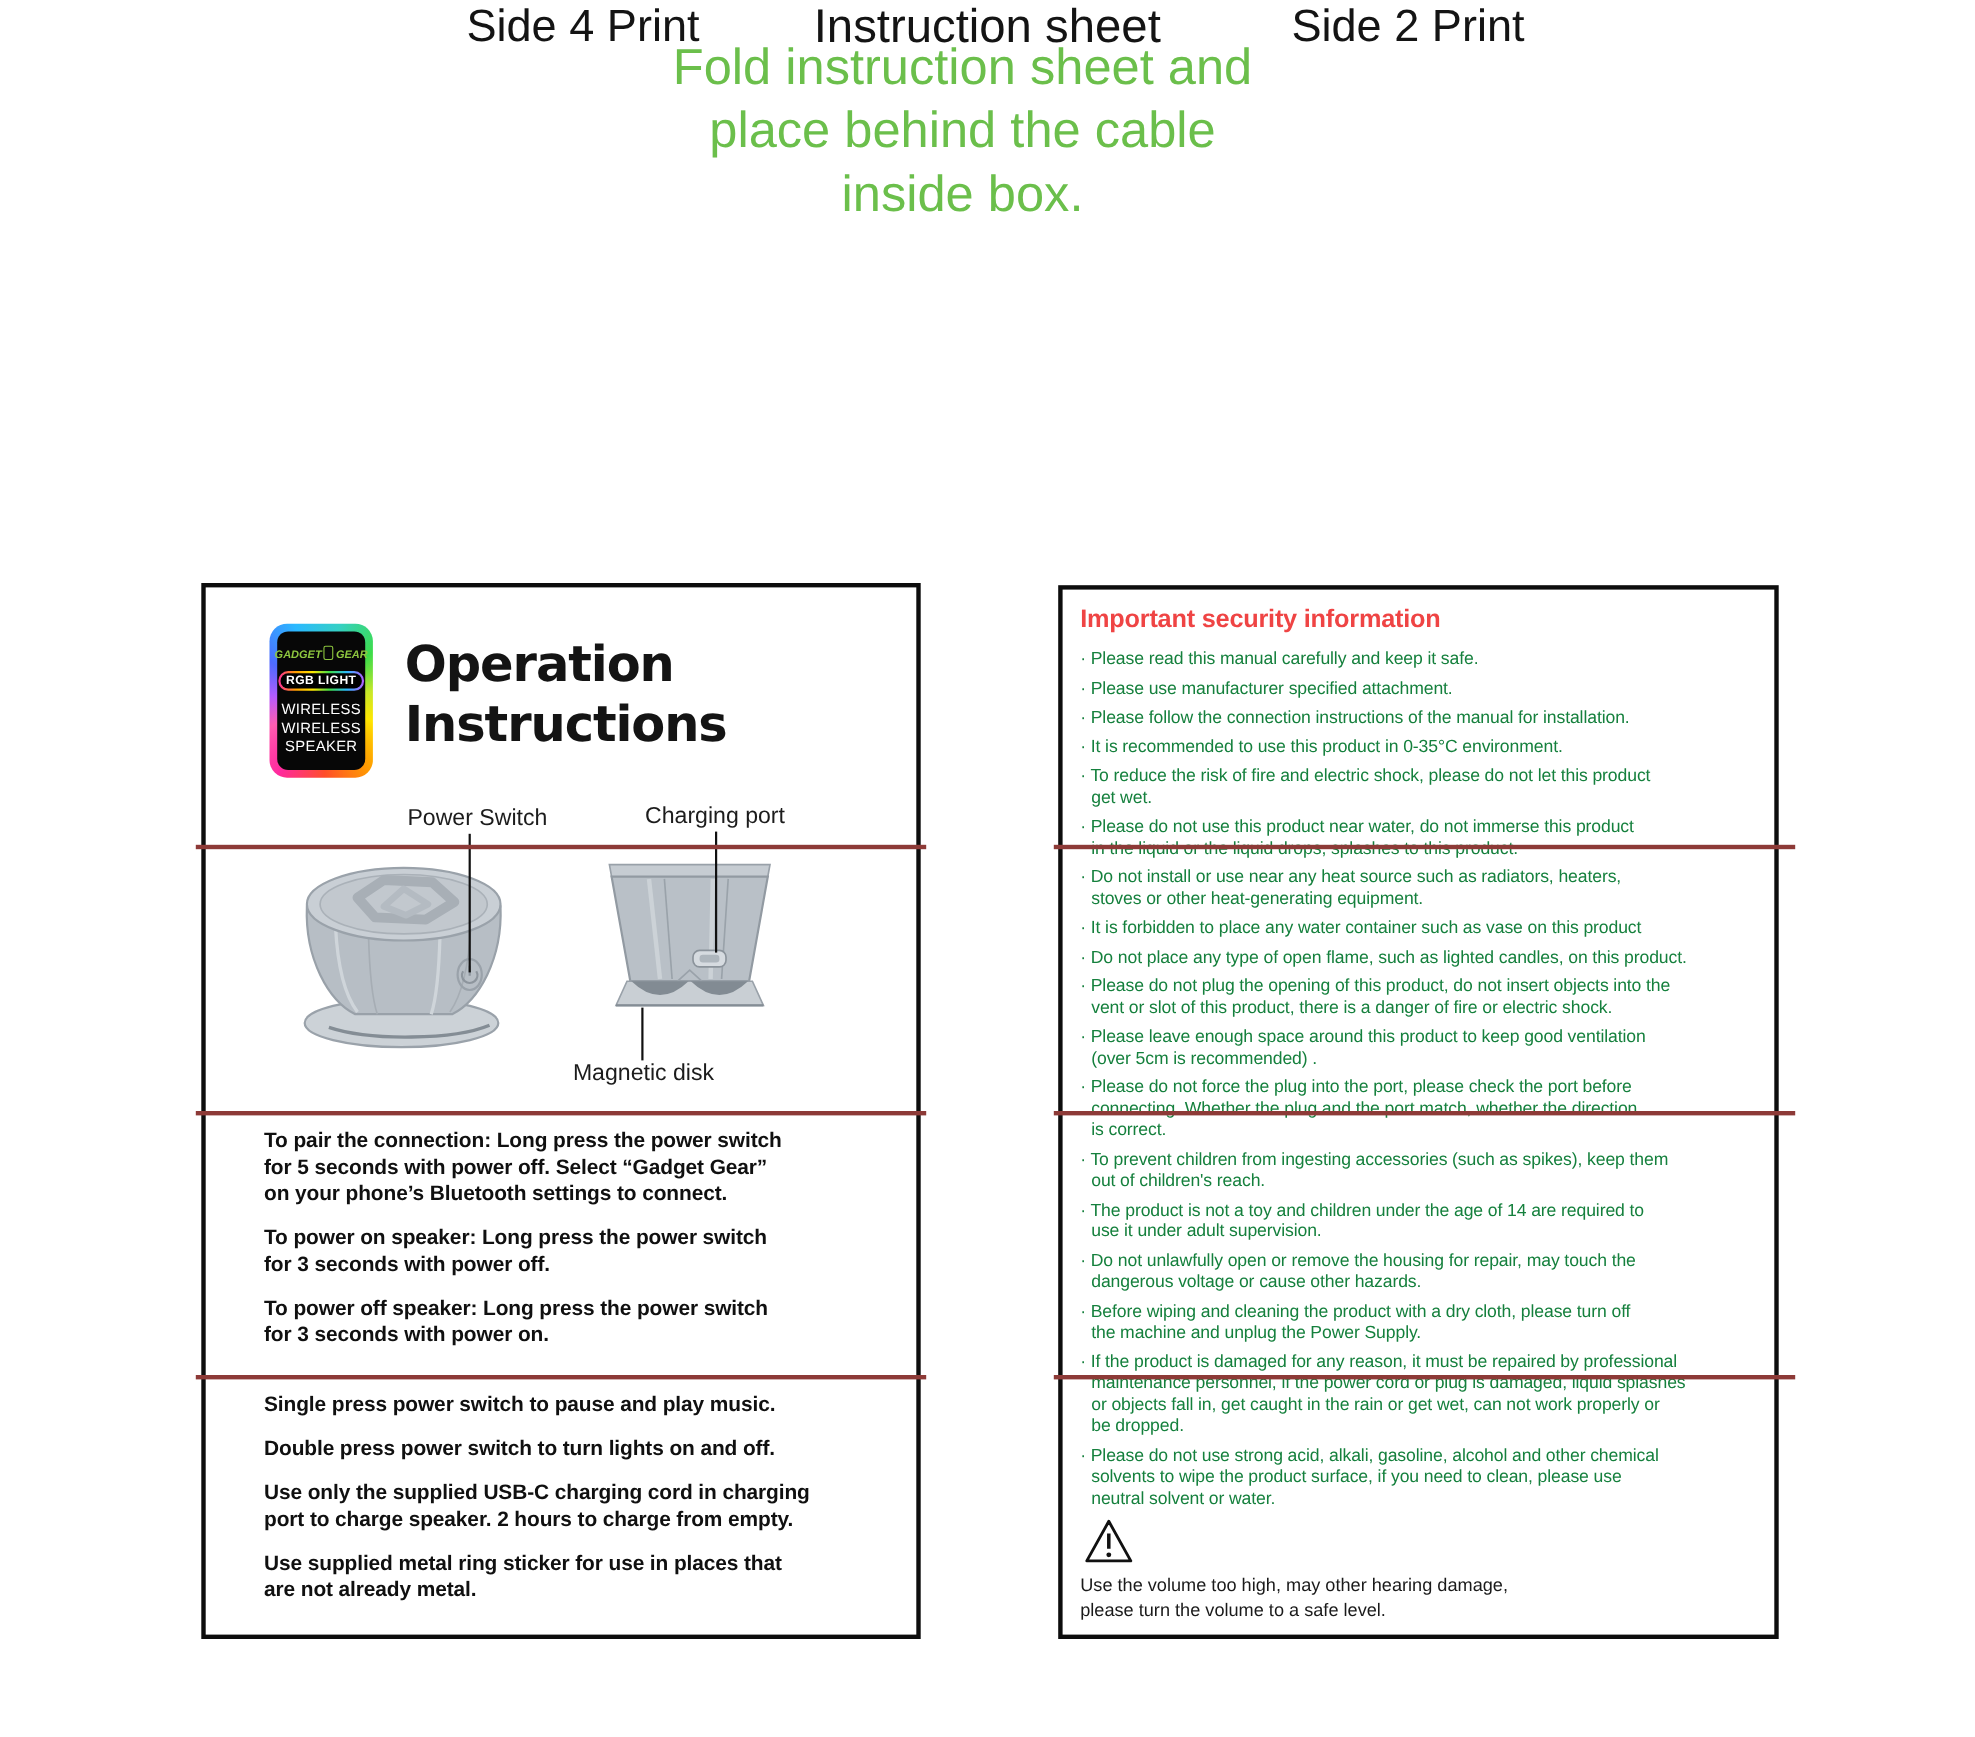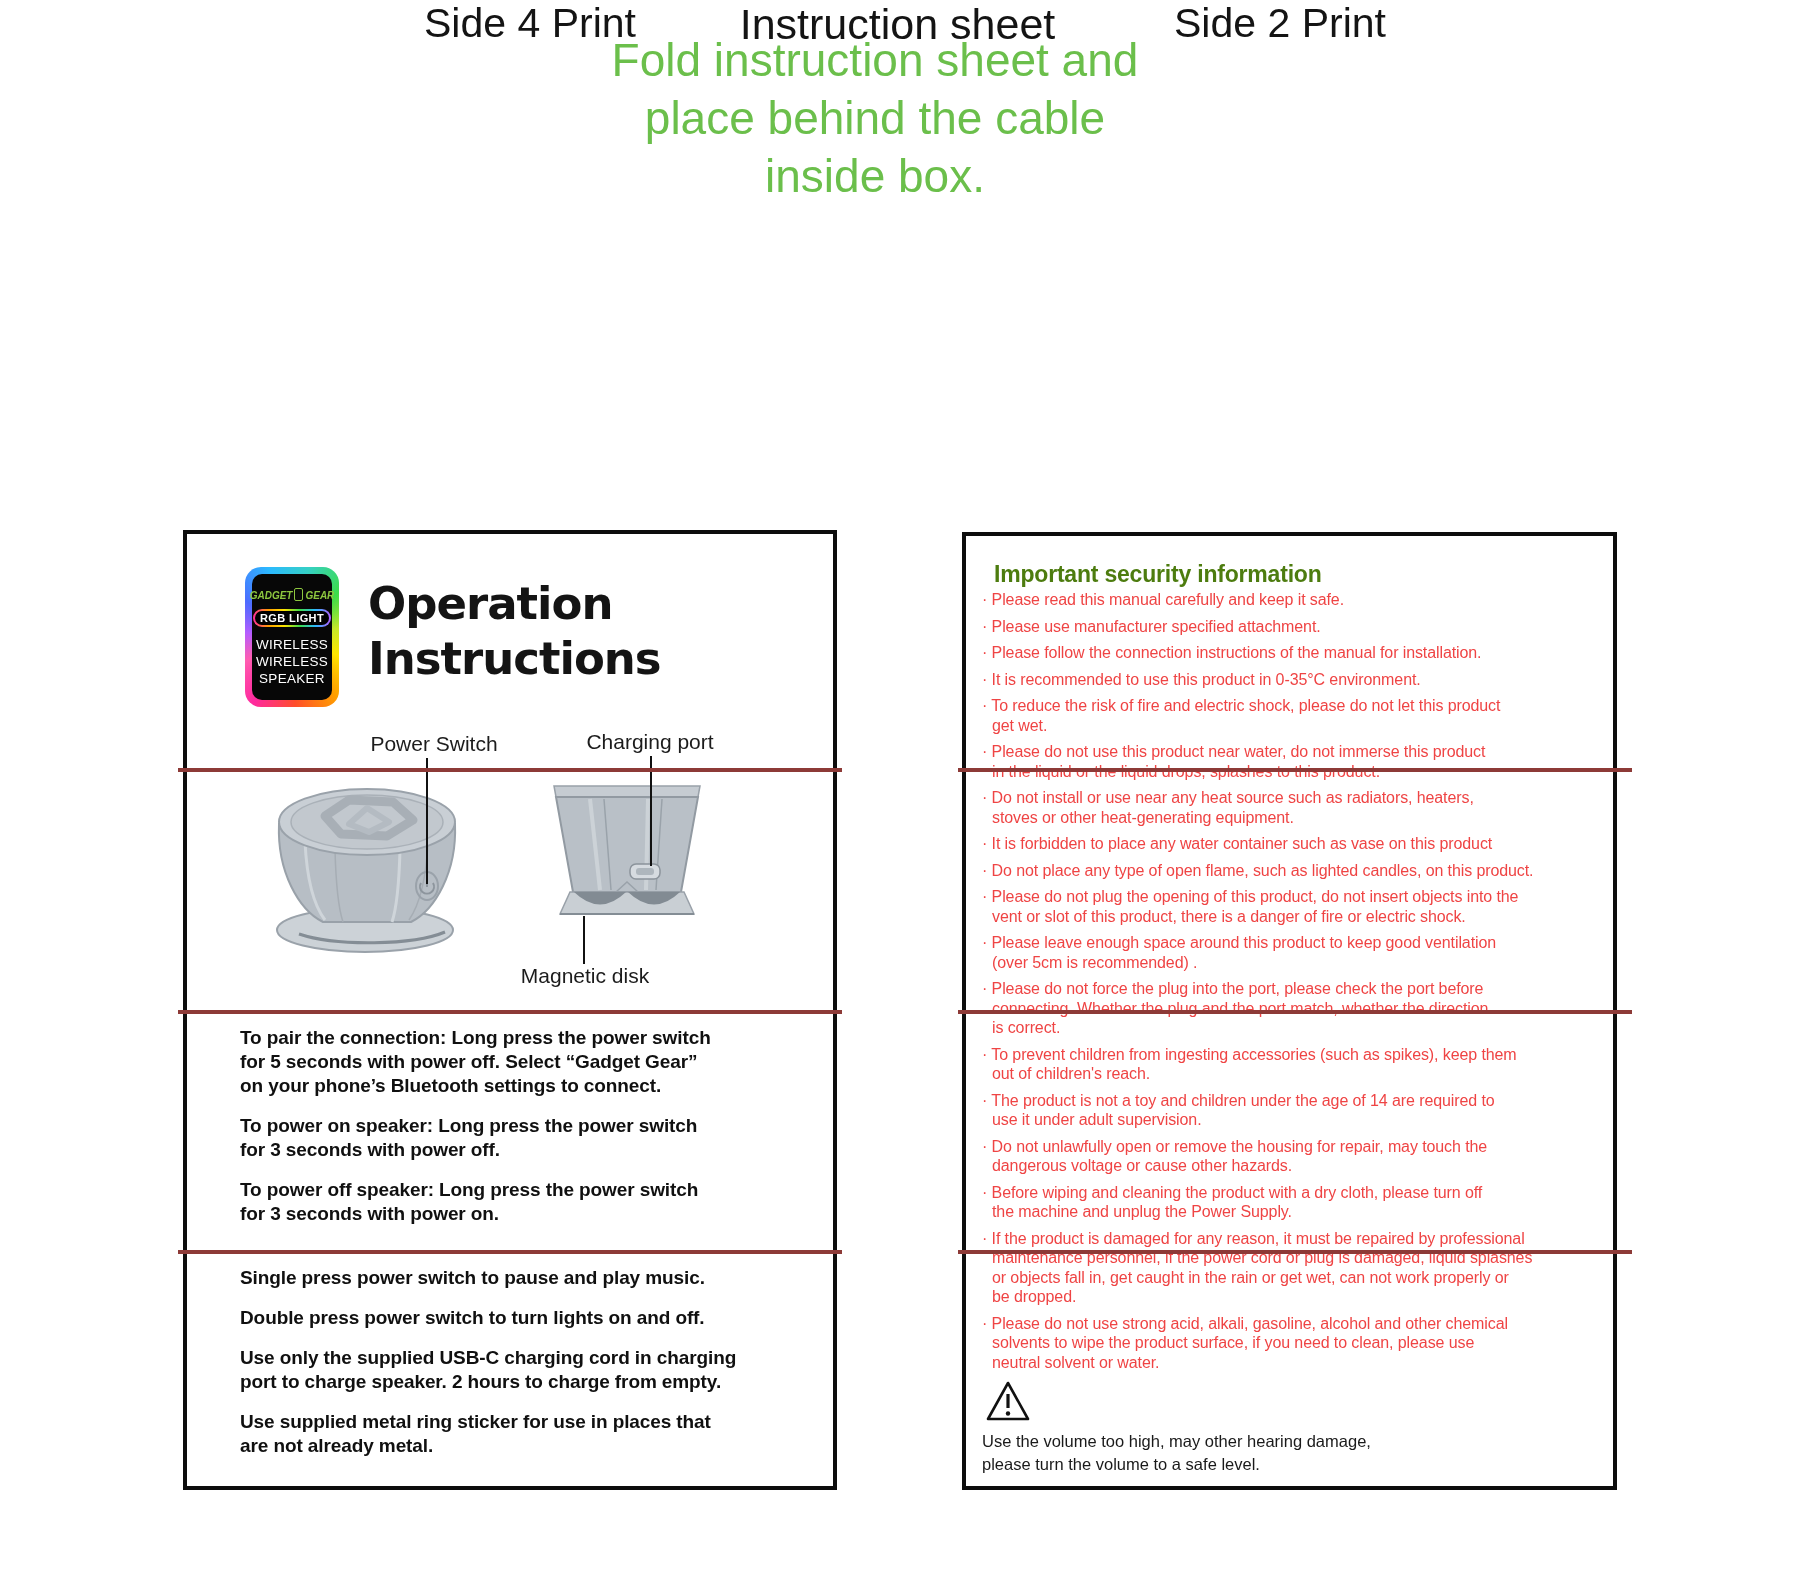--- a/index.html
+++ b/index.html
@@ -67,25 +67,25 @@
   .spk { z-index:1; }
   .spk.left  { left:265px; top:772px; }
   .spk.right { left:544px; top:784px; }
 
   .s1-text { width:566px; }
   .s1-text.sec2 { left:240px; top:1026px; }
   .s1-text.sec3 { left:240px; top:1266px; }
   .s1p { margin:0 0 16px 0; font-weight:bold; font-size:19px; line-height:24px; color:#101010; white-space:pre-line; letter-spacing:-0.1px; }
 
   
-  .sec-heading { left:982px; top:548px; width:600px; margin:12px; font-size:23px; line-height:28px; font-weight:bold; color:#4d7c0f; letter-spacing:-0.2px; }
+  .sec-heading { left:982px; top:548px; width:600px; margin:0; font-size:23px; line-height:28px; font-weight:bold; color:#ef4444; letter-spacing:-0.2px; }
   .bullets { left:982px; top:590px; width:624px; margin:0; padding:0; list-style:none; }
   .bullet {
     margin:0 0 7px 0; padding-left:10px; text-indent:-10px;
-    font-size:16px; line-height:19.5px; letter-spacing:-0.1px; color:#ef4444; white-space:pre-line;
+    font-size:16px; line-height:19.5px; letter-spacing:-0.1px; color:#15803d; white-space:pre-line;
   }
   .bullet::before { content:"· "; }
   .warn-icon { left:985px; top:1380px; z-index:2; }
   .volume-warning { left:982px; top:1430px; width:520px; font-size:16.5px; line-height:23px; color:#1a1a1a; white-space:pre-line; }
 </style>
 </head>
 <body>
 
 <div class="canvas">
 

